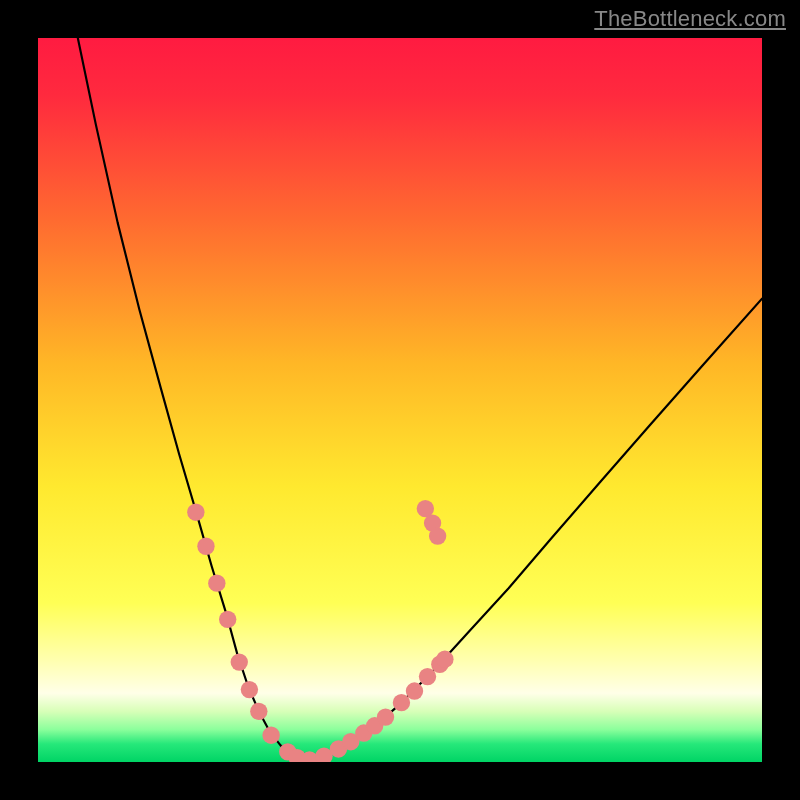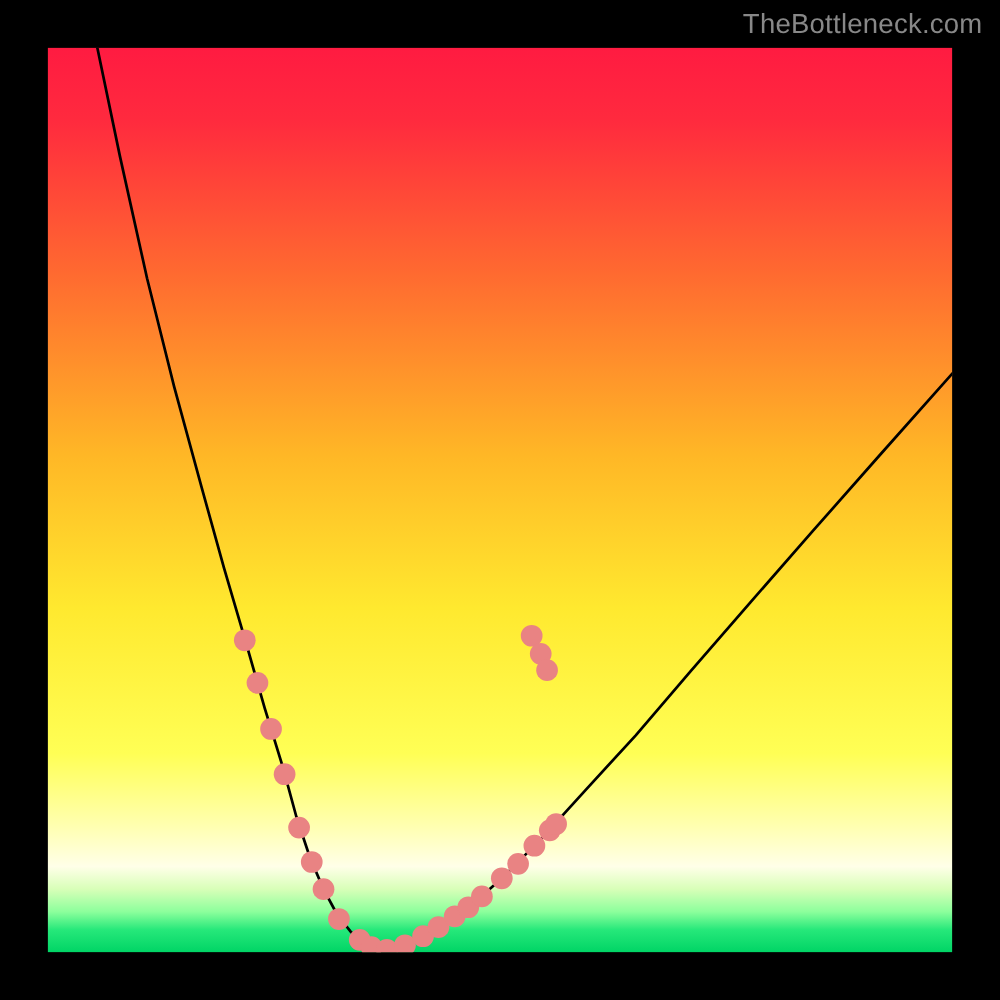--- a/index.html
+++ b/index.html
@@ -19,20 +19,21 @@
   .watermark {
     position: absolute;
     top: 6px;
     right: 14px;
     color: #888888;
     font-family: Arial, Helvetica, sans-serif;
     font-size: 22px;
     font-weight: 500;
     letter-spacing: 0.2px;
     z-index: 50;
+    text-decoration: underline;
   }
   .plot-area {
     position: absolute;
     left: 38px;
     top: 38px;
     width: 724px;
     height: 724px;
     overflow: hidden;
   }
   .gradient {

